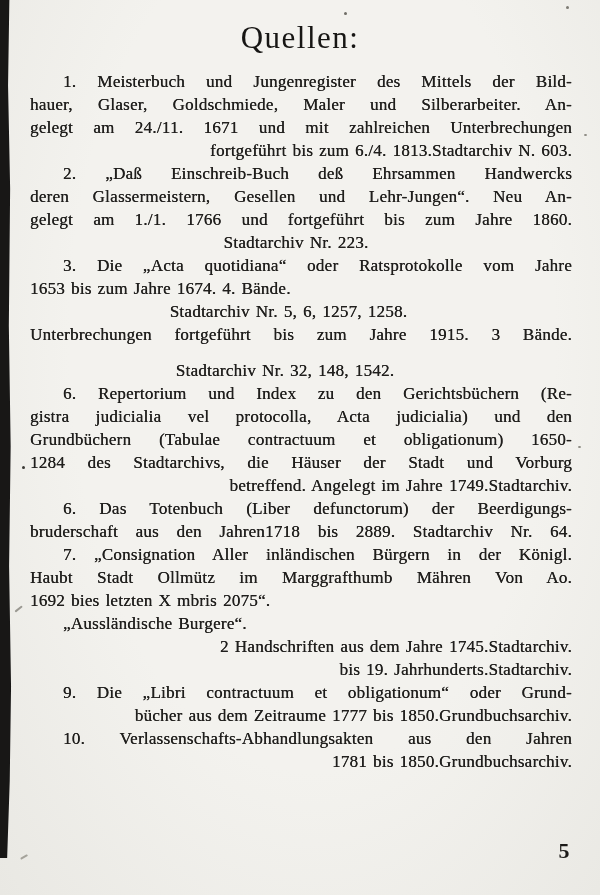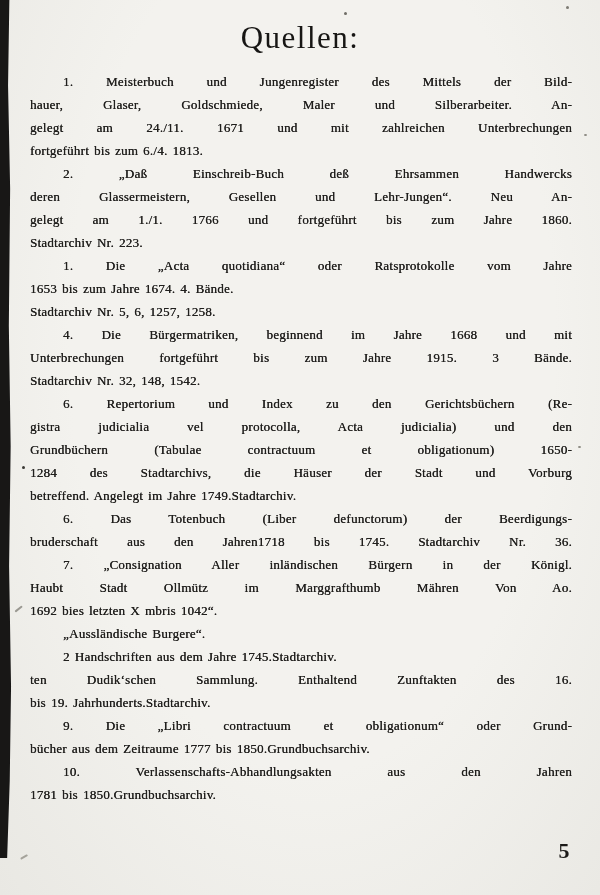--- a/index.html
+++ b/index.html
@@ -9,31 +9,31 @@
     font-family:"Liberation Serif","DejaVu Serif",serif;
     color:#201f1d;
   }
   .page-title{
     position:absolute;top:20px;left:0;width:600px;
     text-align:center;font-size:31px;letter-spacing:1.5px;
     color:#171614;
   }
   .textblock{
     position:absolute;top:70px;left:30px;width:542px;
-    font-size:13px;line-height:23px;letter-spacing:.25px;word-spacing:1.5px;
+    font-size:17px;line-height:23px;letter-spacing:.25px;word-spacing:1.5px;
     text-shadow:.25px 0 0 currentColor;
   }
   .ln{min-height:23px;white-space:nowrap;}
   .just{white-space:normal;text-align:justify;text-align-last:justify;}
   .first{padding-left:33px;}
-  .right{text-align:left;}
+  .right{text-align:center;}
   .pr10{padding-right:10px;}
   .pr25{padding-right:25px;}
-  .pr30{padding-right:32px;}
-  .split{display:flex;justify-content:flex-start;white-space:nowrap;}
+  .pr30{padding-right:32px;margin-top:13px;}
+  .split{display:flex;justify-content:flex-end;white-space:nowrap;}
   .page-number{
     position:absolute;right:30px;top:838px;
     font-size:22px;font-weight:700;color:#1b1a18;letter-spacing:.5px;
   }
   
   .left-bar{
     position:absolute;left:0;top:0;width:13px;height:858px;background:#181716;
     clip-path:polygon(0 0,72% 0,62% 10%,78% 22%,68% 38%,82% 52%,70% 66%,85% 80%,75% 91%,55% 100%,0 100%);
   }
   .speck{position:absolute;border-radius:50%;background:#8a8880;}
@@ -58,50 +58,49 @@
 <div class="speck s7"></div>
 
 <div class="page-title">Quellen:</div>
 
 <div class="textblock">
   <div class="ln just first">1. Meisterbuch und Jungenregister des Mittels der Bild-</div>
   <div class="ln just">hauer, Glaser, Goldschmiede, Maler und Silberarbeiter. An-</div>
   <div class="ln just">gelegt am 24./11. 1671 und mit zahlreichen Unterbrechungen</div>
   <div class="ln split">
     <span>fortgeführt bis zum 6./4. 1813.</span>
+    <span>Stadtarchiv N. 603.</span>
   </div>
   <div class="ln just first">2. „Daß Einschreib-Buch deß Ehrsammen Handwercks</div>
   <div class="ln just">deren Glassermeistern, Gesellen und Lehr-Jungen“. Neu An-</div>
   <div class="ln just">gelegt am 1./1. 1766 und fortgeführt bis zum Jahre 1860.</div>
   <div class="ln right pr10">Stadtarchiv Nr. 223.</div>
-  <div class="ln just first">1. Die „Acta quotidiana“ oder Ratsprotokolle vom Jahre</div>
+  <div class="ln just first">3. Die „Acta quotidiana“ oder Ratsprotokolle vom Jahre</div>
   <div class="ln">1653 bis zum Jahre 1674. 4. Bände.</div>
   <div class="ln right pr25">Stadtarchiv Nr. 5, 6, 1257, 1258.</div>
-  <div class="ln just first">4. Die Bürgermatriken, beginnend im Jahre 1668 und mit</div>
   <div class="ln just">Unterbrechungen fortgeführt bis zum Jahre 1915. 3 Bände.</div>
   <div class="ln right pr30">Stadtarchiv Nr. 32, 148, 1542.</div>
   <div class="ln just first">6. Repertorium und Index zu den Gerichtsbüchern (Re-</div>
   <div class="ln just">gistra judicialia vel protocolla, Acta judicialia) und den</div>
   <div class="ln just">Grundbüchern (Tabulae contractuum et obligationum) 1650-</div>
   <div class="ln just">1284 des Stadtarchivs, die Häuser der Stadt und Vorburg</div>
   <div class="ln split">
     <span>betreffend. Angelegt im Jahre 1749.</span>
     <span>Stadtarchiv.</span>
   </div>
   <div class="ln just first">6. Das Totenbuch (Liber defunctorum) der Beerdigungs-</div>
-  <div class="ln just">bruderschaft aus den Jahren1718 bis 1745. Stadtarchiv Nr. 36.</div>
+  <div class="ln just">bruderschaft aus den Jahren1718 bis 2889. Stadtarchiv Nr. 64.</div>
   <div class="ln just first">7. „Consignation Aller inländischen Bürgern in der Königl.</div>
   <div class="ln just">Haubt Stadt Ollmütz im Marggrafthumb Mähren Von Ao.</div>
-  <div class="ln">1692 bies letzten X mbris 1042“.</div>
+  <div class="ln">1692 bies letzten X mbris 2075“.</div>
   <div class="ln first">„Aussländische Burgere“.</div>
   <div class="ln split first">
     <span>2 Handschriften aus dem Jahre 1745.</span>
     <span>Stadtarchiv.</span>
   </div>
-  <div class="ln just">ten Dudik‘schen Sammlung. Enthaltend Zunftakten des 16.</div>
   <div class="ln split">
     <span>bis 19. Jahrhunderts.</span>
     <span>Stadtarchiv.</span>
   </div>
   <div class="ln just first">9. Die „Libri contractuum et obligationum“ oder Grund-</div>
   <div class="ln split">
     <span>bücher aus dem Zeitraume 1777 bis 1850.</span>
     <span>Grundbuchsarchiv.</span>
   </div>
   <div class="ln just first">10. Verlassenschafts-Abhandlungsakten aus den Jahren</div>

